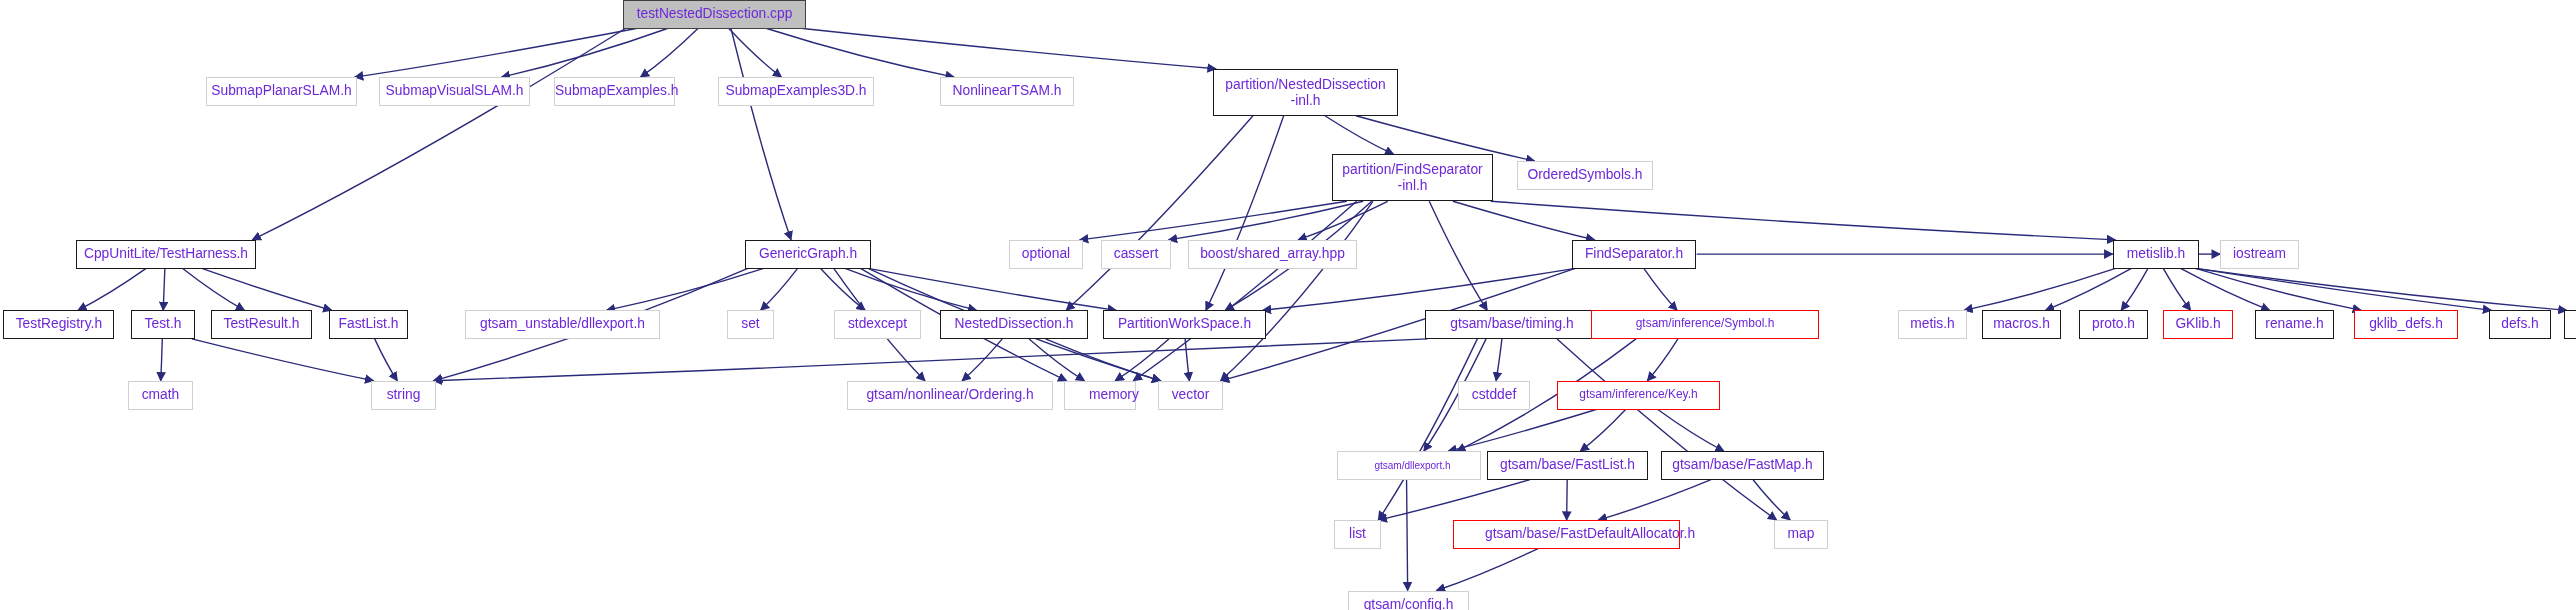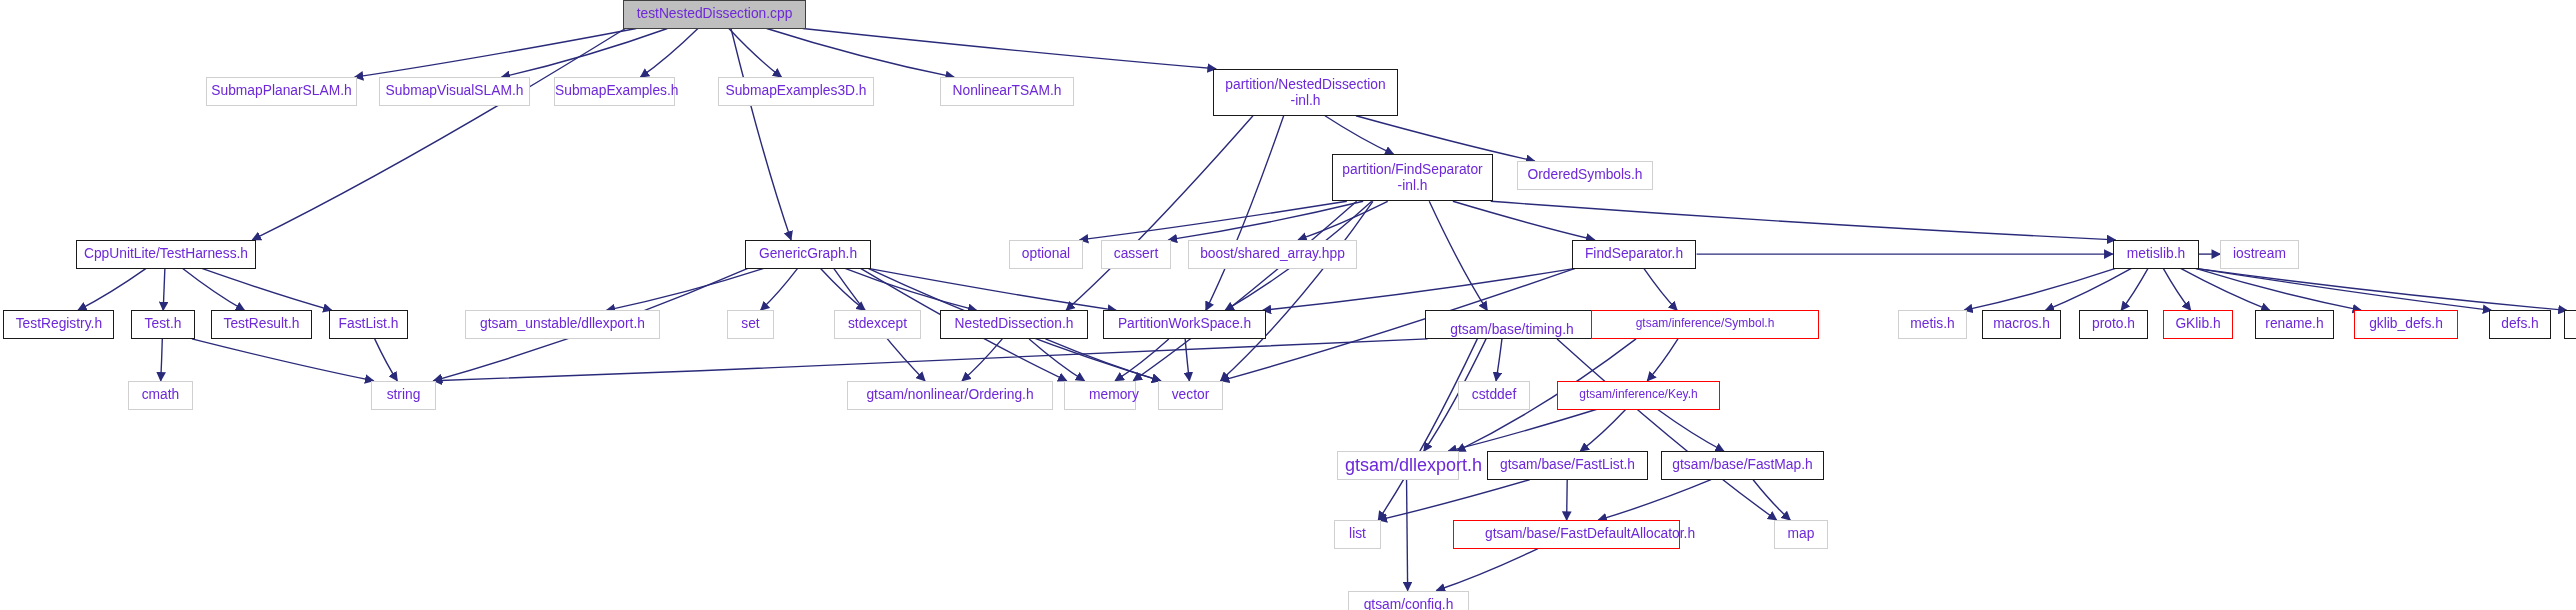--- a/index.html
+++ b/index.html
@@ -135,38 +135,38 @@
     <div class="node b-light" style="left: 2220px; top: 240px; width: 79px; height: 28.5px; font-size: 13.8px;"><span class="lbl">iostream</span></div>
     <div class="node b-strong" style="left: 3.4px; top: 310px; width: 111px; height: 28.5px; font-size: 13.8px;"><span class="lbl">TestRegistry.h</span></div>
     <div class="node b-strong" style="left: 131px; top: 310px; width: 64px; height: 28.5px; font-size: 13.8px;"><span class="lbl">Test.h</span></div>
     <div class="node b-strong" style="left: 211px; top: 310px; width: 101px; height: 28.5px; font-size: 13.8px;"><span class="lbl">TestResult.h</span></div>
     <div class="node b-strong" style="left: 329px; top: 310px; width: 79px; height: 28.5px; font-size: 13.8px;"><span class="lbl">FastList.h</span></div>
     <div class="node b-light" style="left: 465px; top: 310px; width: 195px; height: 28.5px; font-size: 13.8px;"><span class="lbl">gtsam_unstable/dllexport.h</span></div>
     <div class="node b-light" style="left: 727px; top: 310px; width: 47px; height: 28.5px; font-size: 13.8px;"><span class="lbl">set</span></div>
     <div class="node b-light" style="left: 834px; top: 310px; width: 87px; height: 28.5px; font-size: 13.8px;"><span class="lbl">stdexcept</span></div>
     <div class="node b-strong" style="left: 940px; top: 310px; width: 148px; height: 28.5px; font-size: 13.8px;"><span class="lbl">NestedDissection.h</span></div>
     <div class="node b-strong" style="left: 1103px; top: 310px; width: 163px; height: 28.5px; font-size: 13.8px;"><span class="lbl">PartitionWorkSpace.h</span></div>
-    <div class="node b-strong" style="left: 1425px; top: 310px; width: 174px; height: 28.5px; font-size: 13.8px; align-items: flex-end;"><span class="lbl">gtsam/base/timing.h</span></div>
+    <div class="node b-strong" style="left: 1425px; top: 310px; width: 174px; height: 28.5px; font-size: 13.8px;"><span class="lbl">gtsam/base/timing.h</span></div>
     <div class="node b-red" style="left: 1591px; top: 310px; width: 228px; height: 28.5px; font-size: 12px;"><span class="lbl">gtsam/inference/Symbol.h</span></div>
     <div class="node b-light" style="left: 1898px; top: 310px; width: 69px; height: 28.5px; font-size: 13.8px;"><span class="lbl">metis.h</span></div>
     <div class="node b-strong" style="left: 1982px; top: 310px; width: 79px; height: 28.5px; font-size: 13.8px;"><span class="lbl">macros.h</span></div>
     <div class="node b-strong" style="left: 2079px; top: 310px; width: 69px; height: 28.5px; font-size: 13.8px;"><span class="lbl">proto.h</span></div>
     <div class="node b-red" style="left: 2163px; top: 310px; width: 70px; height: 28.5px; font-size: 13.8px;"><span class="lbl">GKlib.h</span></div>
     <div class="node b-strong" style="left: 2255px; top: 310px; width: 79px; height: 28.5px; font-size: 13.8px;"><span class="lbl">rename.h</span></div>
     <div class="node b-red" style="left: 2354px; top: 310px; width: 104px; height: 28.5px; font-size: 13.8px;"><span class="lbl">gklib_defs.h</span></div>
     <div class="node b-strong" style="left: 2489px; top: 310px; width: 62px; height: 28.5px; font-size: 13.8px;"><span class="lbl">defs.h</span></div>
     <div class="node b-strong" style="left: 2564px; top: 310px; width: 72px; height: 28.5px; font-size: 13.8px;"><span class="lbl">struct.h</span></div>
     <div class="node b-light" style="left: 128px; top: 381px; width: 65px; height: 28.5px; font-size: 13.8px;"><span class="lbl">cmath</span></div>
     <div class="node b-light" style="left: 371px; top: 381px; width: 65px; height: 28.5px; font-size: 13.8px;"><span class="lbl">string</span></div>
     <div class="node b-light" style="left: 847px; top: 381px; width: 206px; height: 28.5px; font-size: 13.8px;"><span class="lbl">gtsam/nonlinear/Ordering.h</span></div>
     <div class="node b-light" style="left: 1064px; top: 381px; width: 72px; height: 28.5px; font-size: 13.8px; padding-left: 24px;"><span class="lbl">memory</span></div>
     <div class="node b-light" style="left: 1158px; top: 381px; width: 65px; height: 28.5px; font-size: 13.8px;"><span class="lbl">vector</span></div>
     <div class="node b-light" style="left: 1458px; top: 381px; width: 72px; height: 28.5px; font-size: 13.8px;"><span class="lbl">cstddef</span></div>
     <div class="node b-red" style="left: 1557px; top: 381px; width: 163px; height: 28.5px; font-size: 12px;"><span class="lbl">gtsam/inference/Key.h</span></div>
-    <div class="node b-light" style="left: 1337px; top: 451px; width: 122px; height: 28.5px; font-size: 18px; padding-left: 7px;"><span class="lbl">gtsam/dllexport.h</span></div>
+    <div class="node b-light" style="left: 1337px; top: 451px; width: 144px; height: 28.5px; font-size: 10px; padding-left: 7px;"><span class="lbl">gtsam/dllexport.h</span></div>
     <div class="node b-strong" style="left: 1487px; top: 451px; width: 161px; height: 28.5px; font-size: 13.8px;"><span class="lbl">gtsam/base/FastList.h</span></div>
     <div class="node b-strong" style="left: 1661px; top: 451px; width: 163px; height: 28.5px; font-size: 13.8px;"><span class="lbl">gtsam/base/FastMap.h</span></div>
     <div class="node b-light" style="left: 1334px; top: 520px; width: 47px; height: 28.5px; font-size: 13.8px;"><span class="lbl">list</span></div>
     <div class="node b-red" style="left: 1453px; top: 520px; width: 227px; height: 28.5px; font-size: 13.8px; padding-left: 31px;"><span class="lbl">gtsam/base/FastDefaultAllocator.h</span></div>
     <div class="node b-light" style="left: 1774px; top: 520px; width: 54px; height: 28.5px; font-size: 13.8px;"><span class="lbl">map</span></div>
     <div class="node b-light" style="left: 1348px; top: 591px; width: 121px; height: 28.5px; font-size: 13.8px;"><span class="lbl">gtsam/config.h</span></div>
   </div>
 
 
 </body></html>

